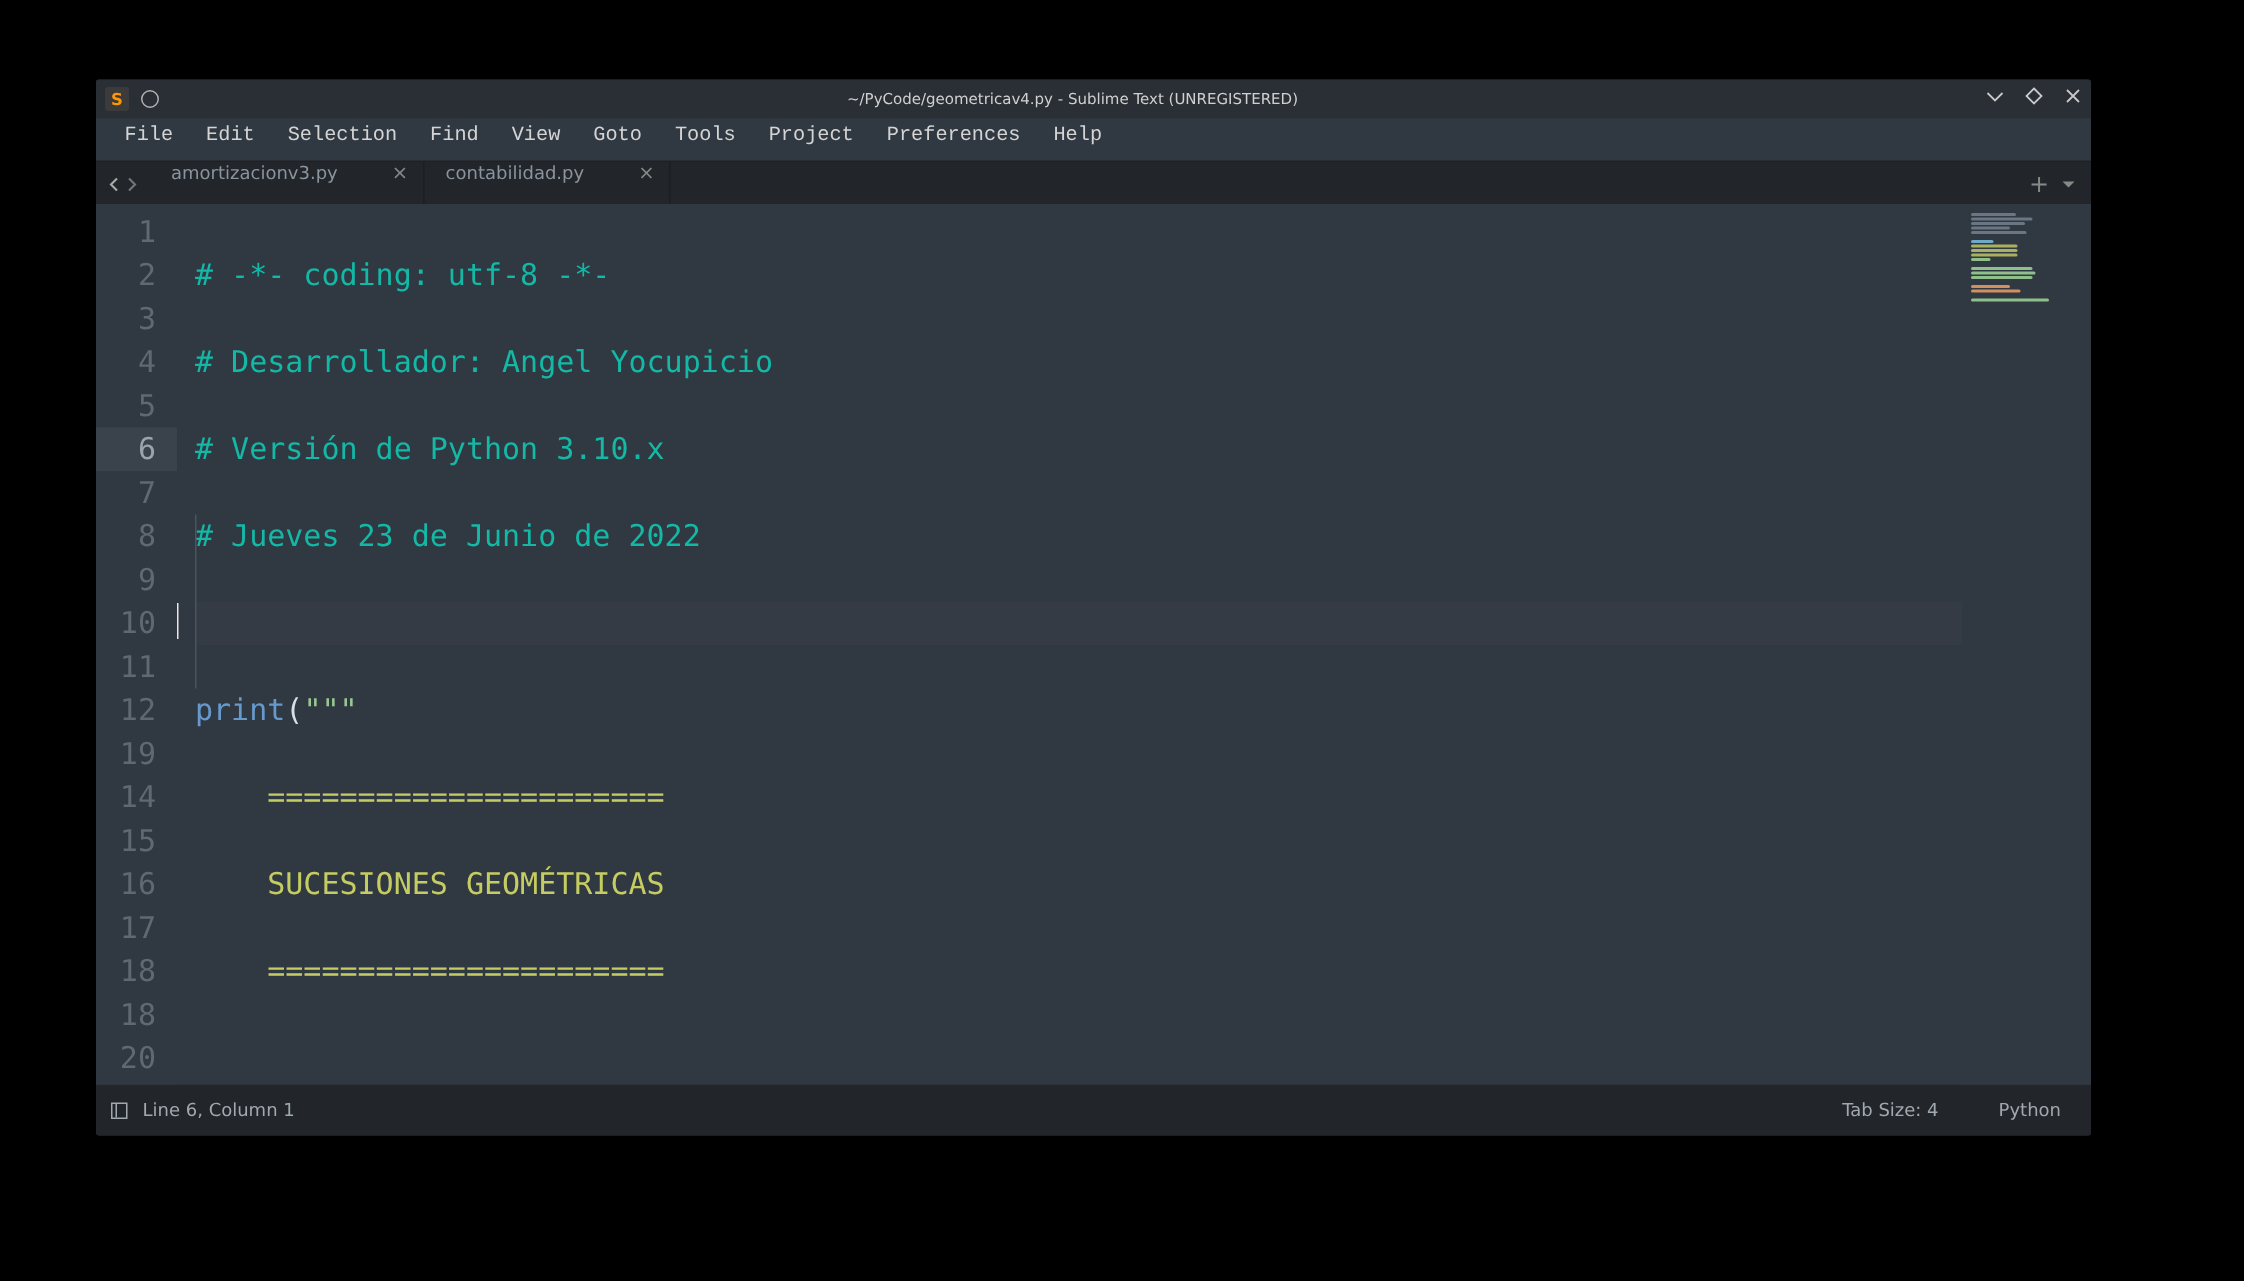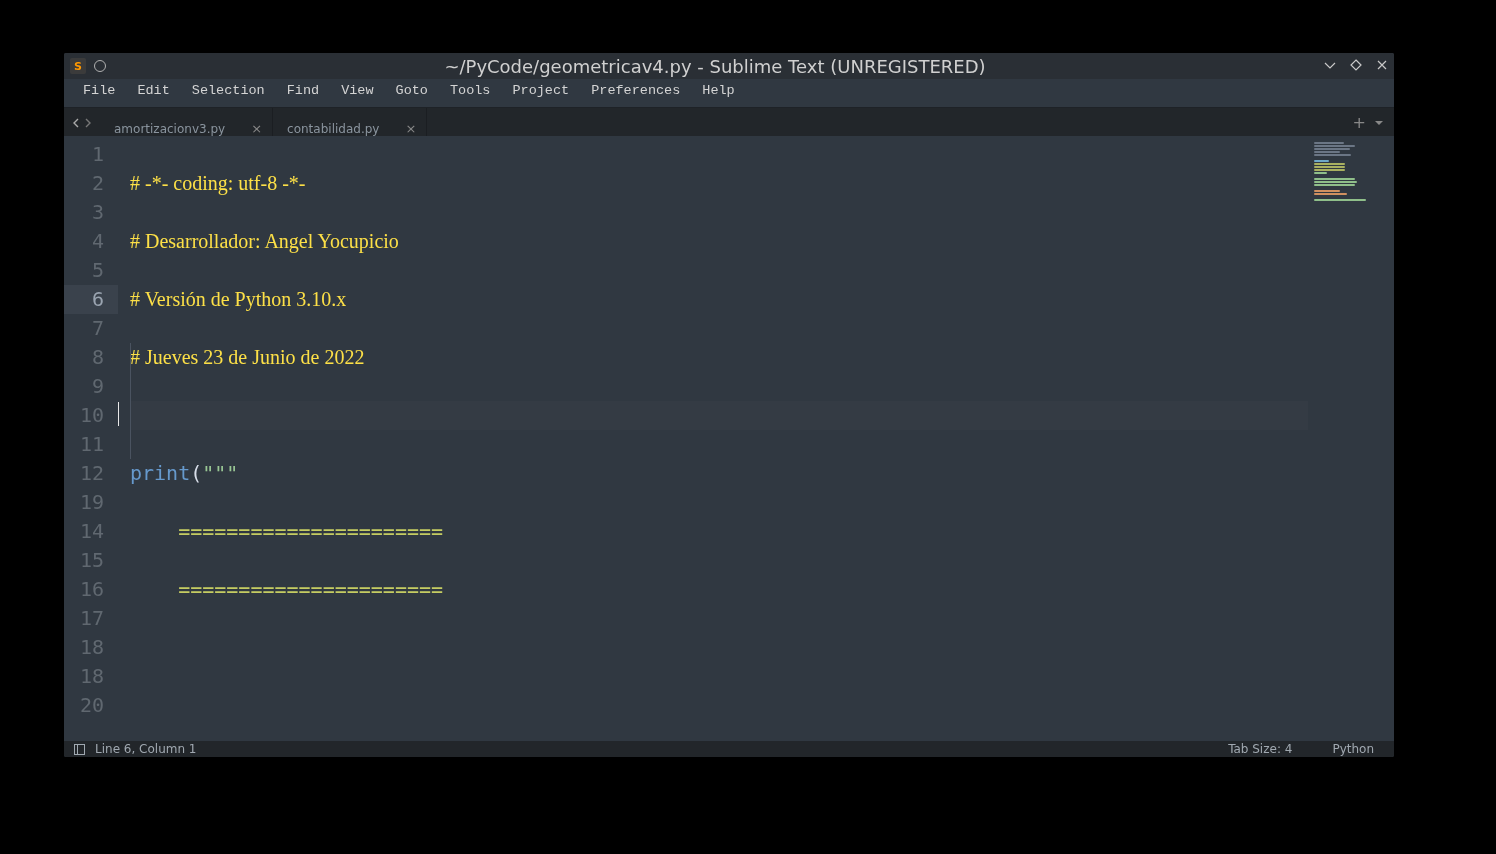--- a/index.html
+++ b/index.html
@@ -45,21 +45,21 @@
   }
   .dot-icon {
     width: 12px; height: 12px;
     border: 1.5px solid #b0b0b0;
     border-radius: 50%;
   }
   .titlebar .title {
     flex: 1;
     text-align: center;
     color: #d0d0d0;
-    font-size: 18px;
+    font-size: 10px;
   }
   .titlebar .win-controls {
     display: flex; gap: 14px; align-items: center;
     color: #c8c8c8;
   }
   .win-controls span { cursor: pointer; }
   
   .menubar {
     height: 29px;
     background: #303841;
@@ -80,25 +80,25 @@
     display: flex;
     align-items: stretch;
   }
   .tab-nav {
     display: flex; align-items: center; gap: 4px;
     padding: 0 8px;
     color: #999;
   }
   .tab-nav svg { width: 8px; height: 10px; }
   .tab {
-    display: flex; align-items: flex-end;
+    display: flex; align-items: flex-start;
     padding: 0 10px 0 14px;
     font-size: 12px;
     color: #8a949e;
-    gap: 26px;
+    gap: 36px;
     border-right: 1px solid #1b1e22;
     cursor: pointer;
     min-width: 150px;
     justify-content: space-between;
   }
   .tab.active {
     background: #303841;
     color: #d4d4d4;
     margin-top: 48px;
   }
@@ -139,21 +139,21 @@
     padding-left: 12px;
     font-family: "DejaVu Sans Mono", Consolas, monospace;
     font-size: 20px;
     line-height: 29px;
     color: #d8dee9;
     white-space: pre;
     position: relative;
   }
   .code .line { height: 29px; }
   .code .line.current { background: rgba(255,255,255,0.02); }
-  .c-comment { color: #fde047; font-family: Liberation Serif, serif; }
+  .c-comment { color: #14b8a6; }
   .c-func { color: #6699cc; margin-top: 31px; }
   .c-paren { color: #d8dee9; }
   .c-string { color: #99c794; }
   .c-string2 { color: #c5cc62; }
   .cursor {
     display: inline-block;
     width: 0;
     border-left: 1.5px solid #e8e8e8;
     height: 24px;
     vertical-align: -4px;
@@ -175,21 +175,21 @@
     padding: 6px;
   }
   .mm-line {
     height: 2px;
     margin-bottom: 1px;
     background: #555d67;
     border-radius: 1px;
   }
   
   .statusbar {
-    height: 16px;
+    height: 34px;
     background: #22262a;
     display: flex;
     align-items: center;
     color: #a0a8b0;
     font-size: 12px;
     padding: 0 10px;
   }
   .statusbar .sb-left { display: flex; align-items: center; gap: 10px; }
   .statusbar .sb-right { margin-left: auto; display: flex; gap: 40px; padding-right: 10px;}
   .panel-icon {
@@ -307,20 +307,21 @@
         <div class="ln">20</div>
       </div>
     <div class="code">
 <div class="line"><span class="c-comment"># -*- coding: utf-8 -*-</span></div>
 <div class="line"><span class="c-comment"># Desarrollador: Angel Yocupicio</span></div>
 <div class="line"><span class="c-comment"># Versión de Python 3.10.x</span></div>
 <div class="line"><span class="c-comment"># Jueves 23 de Junio de 2022</span></div>
 <div class="line current"><span class="cursor"></span></div>
 <div class="line"><span class="c-func">print</span><span class="c-paren">(</span><span class="c-string">"""</span></div>
 <div class="line"><span class="c-string2">    ======================</span></div>
+<div class="line"><span class="c-string2">    SUCESIONES GEOMÉTRICAS</span></div>
 <div class="line"><span class="c-string2">    ======================</span></div>
 
 
 
 
 
 
 
 
 

